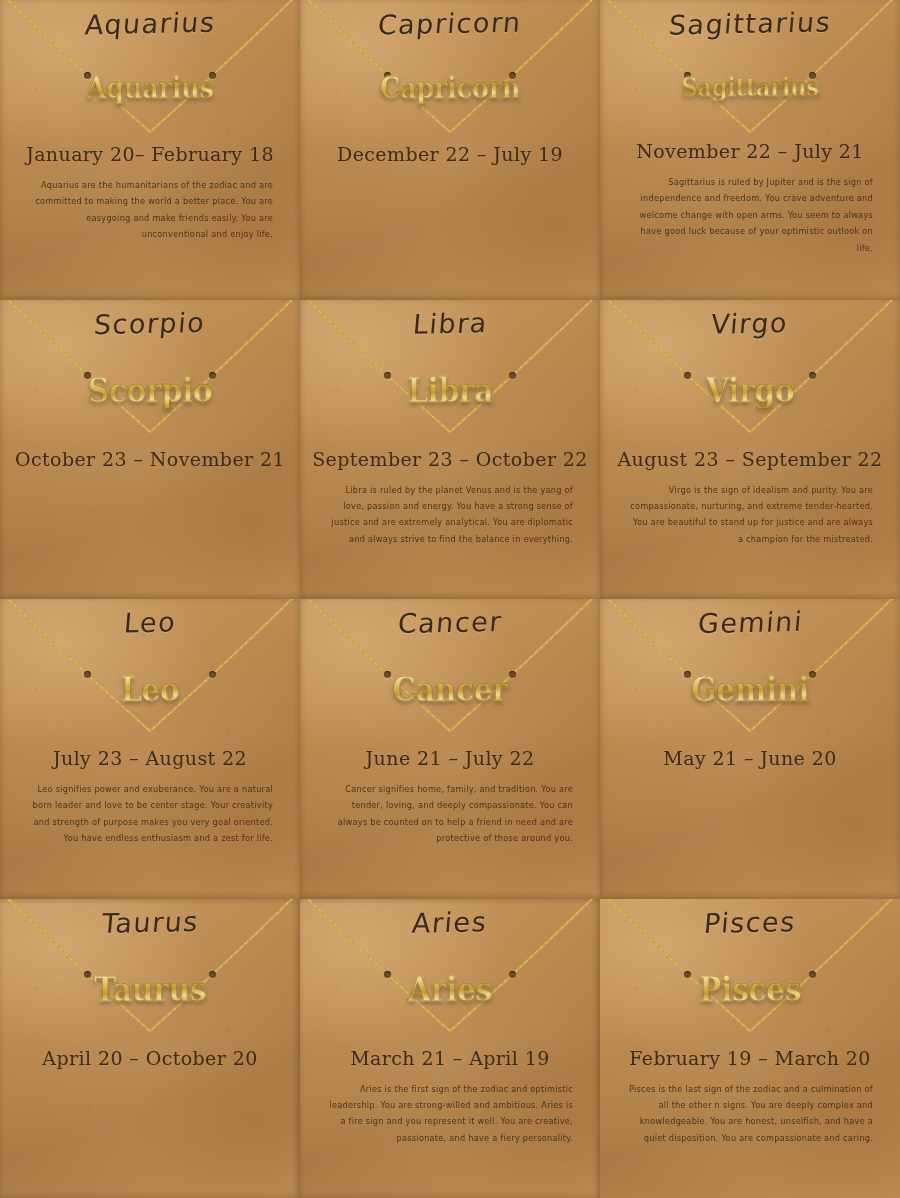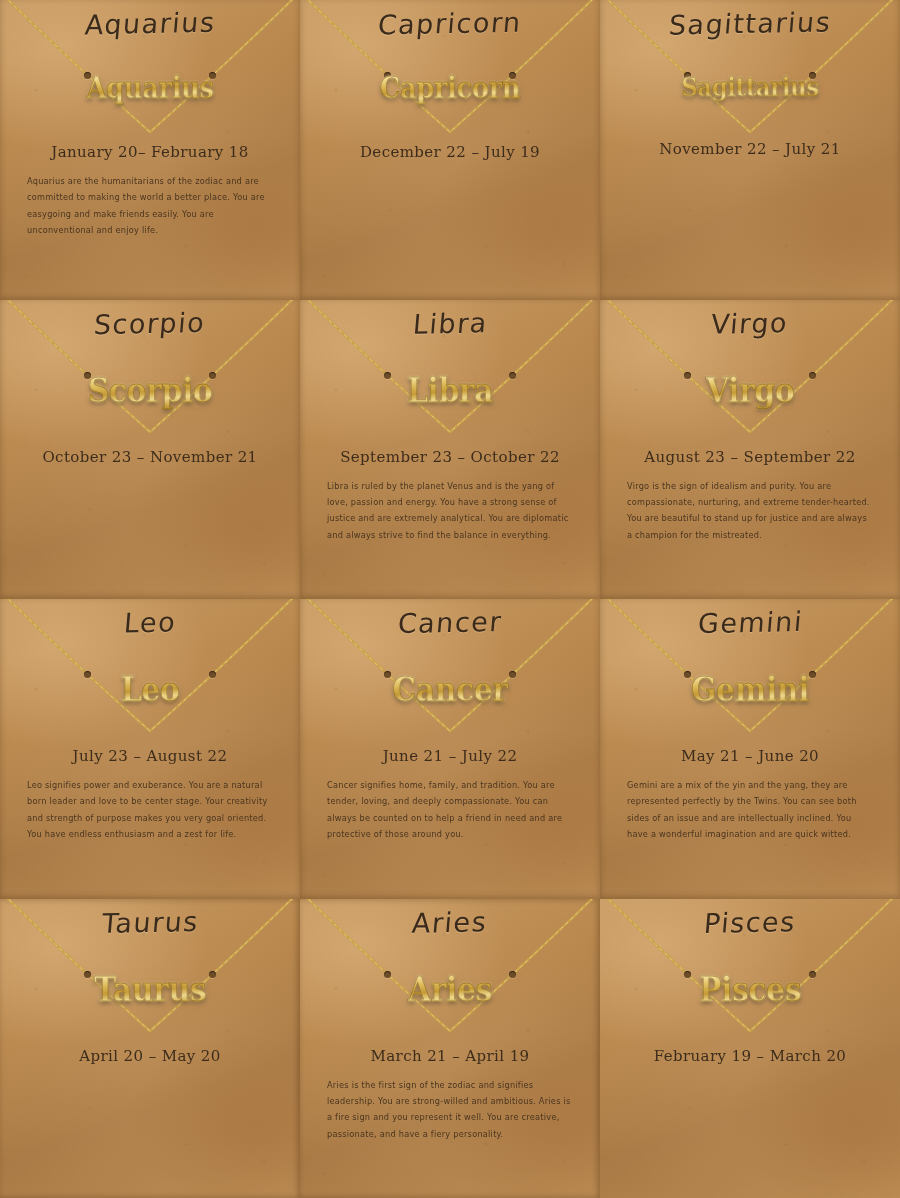--- a/index.html
+++ b/index.html
@@ -102,31 +102,31 @@
     filter: drop-shadow(0 2px 2px rgba(60,35,10,0.55)) drop-shadow(0 0 1px rgba(255,240,190,0.5));
     transform: scaleY(1.12);
   }
   .pendant.small { font-size: 26px; }
   .pendant.tiny { font-size: 23px; }
 
   .dates {
     position: relative; z-index: 3;
     margin-top: 40px;
     font-family: "DejaVu Serif", serif;
-    font-size: 15px;
+    font-size: 19px;
     color: #3d2c1b;
     letter-spacing: .4px;
     white-space: nowrap;
   }
 
   .desc {
     position: relative; z-index: 3;
     margin-top: 12px;
     width: 82%;
-    text-align: left;
+    text-align: right;
     font-family: "DejaVu Sans", sans-serif;
     font-size: 8.2px;
     line-height: 2.0;
     color: #4a351f;
     letter-spacing: .25px;
   }
 </style>
 </head>
 <body>
 
@@ -172,20 +172,21 @@
         <path d="M4 -4 Q 80 70 150 132 Q 220 70 296 -4" fill="none" stroke="#f2dd97" stroke-width="0.9" stroke-linecap="round" opacity="0.8" stroke-dasharray="3 4"></path>
       </svg>
     </div>
     <div class="holes">
       <div class="hole"></div>
       <div class="hole"></div>
     </div>
     <div class="handwritten">Sagittarius</div>
     <div class="pendant tiny">Sagittarius</div>
     <div class="dates">November 22 – July 21</div>
+    <div class="desc">Sagittarius is ruled by Jupiter and is the sign of independence and freedom. You crave adventure and welcome change with open arms. You seem to always have good luck because of your optimistic outlook on life.</div>
   </div>
 
   <div class="card edge-r edge-b">
     <div class="chain-wrap">
       <svg viewBox="0 0 300 175" preserveAspectRatio="none">
         <path d="M4 -4 Q 80 70 150 132 Q 220 70 296 -4" fill="none" stroke="#c9a24a" stroke-width="2.6" stroke-linecap="round" opacity="0.95"></path>
         <path d="M4 -4 Q 80 70 150 132 Q 220 70 296 -4" fill="none" stroke="#f2dd97" stroke-width="0.9" stroke-linecap="round" opacity="0.8" stroke-dasharray="3 4"></path>
       </svg>
     </div>
     <div class="holes">
@@ -272,65 +273,65 @@
         <path d="M4 -4 Q 80 70 150 132 Q 220 70 296 -4" fill="none" stroke="#f2dd97" stroke-width="0.9" stroke-linecap="round" opacity="0.8" stroke-dasharray="3 4"></path>
       </svg>
     </div>
     <div class="holes">
       <div class="hole"></div>
       <div class="hole"></div>
     </div>
     <div class="handwritten">Gemini</div>
     <div class="pendant">Gemini</div>
     <div class="dates">May 21 – June 20</div>
-    <div class="desc">Gemini are a mix of the yin and the yang, they are represented perfectly by the Twins. You can see both sides of an issue and are intellectually inclined. You have a wonderful imagination and are quick witted.</div>
   </div>
 
   <div class="card edge-r">
     <div class="chain-wrap">
       <svg viewBox="0 0 300 175" preserveAspectRatio="none">
         <path d="M4 -4 Q 80 70 150 132 Q 220 70 296 -4" fill="none" stroke="#c9a24a" stroke-width="2.6" stroke-linecap="round" opacity="0.95"></path>
         <path d="M4 -4 Q 80 70 150 132 Q 220 70 296 -4" fill="none" stroke="#f2dd97" stroke-width="0.9" stroke-linecap="round" opacity="0.8" stroke-dasharray="3 4"></path>
       </svg>
     </div>
     <div class="holes">
       <div class="hole"></div>
       <div class="hole"></div>
     </div>
     <div class="handwritten">Taurus</div>
     <div class="pendant">Taurus</div>
-    <div class="dates">April 20 – May 20</div>
+    <div class="dates">April 20 – October 20</div>
   </div>
 
   <div class="card edge-r">
     <div class="chain-wrap">
       <svg viewBox="0 0 300 175" preserveAspectRatio="none">
         <path d="M4 -4 Q 80 70 150 132 Q 220 70 296 -4" fill="none" stroke="#c9a24a" stroke-width="2.6" stroke-linecap="round" opacity="0.95"></path>
         <path d="M4 -4 Q 80 70 150 132 Q 220 70 296 -4" fill="none" stroke="#f2dd97" stroke-width="0.9" stroke-linecap="round" opacity="0.8" stroke-dasharray="3 4"></path>
       </svg>
     </div>
     <div class="holes">
       <div class="hole"></div>
       <div class="hole"></div>
     </div>
     <div class="handwritten">Aries</div>
     <div class="pendant">Aries</div>
     <div class="dates">March 21 – April 19</div>
-    <div class="desc">Aries is the first sign of the zodiac and signifies leadership. You are strong-willed and ambitious. Aries is a fire sign and you represent it well. You are creative, passionate, and have a fiery personality.</div>
+    <div class="desc">Aries is the first sign of the zodiac and optimistic leadership. You are strong-willed and ambitious. Aries is a fire sign and you represent it well. You are creative, passionate, and have a fiery personality.</div>
   </div>
 
   <div class="card">
     <div class="chain-wrap">
       <svg viewBox="0 0 300 175" preserveAspectRatio="none">
         <path d="M4 -4 Q 80 70 150 132 Q 220 70 296 -4" fill="none" stroke="#c9a24a" stroke-width="2.6" stroke-linecap="round" opacity="0.95"></path>
         <path d="M4 -4 Q 80 70 150 132 Q 220 70 296 -4" fill="none" stroke="#f2dd97" stroke-width="0.9" stroke-linecap="round" opacity="0.8" stroke-dasharray="3 4"></path>
       </svg>
     </div>
     <div class="holes">
       <div class="hole"></div>
       <div class="hole"></div>
     </div>
     <div class="handwritten">Pisces</div>
     <div class="pendant">Pisces</div>
     <div class="dates">February  19  –  March  20</div>
+    <div class="desc">Pisces is  the  last sign of the zodiac and a culmination of all the other n signs. You are deeply complex and knowledgeable. You are honest, unselfish, and have a quiet disposition. You are compassionate and caring.</div>
   </div>
 
 </div>
 
 </body></html>

